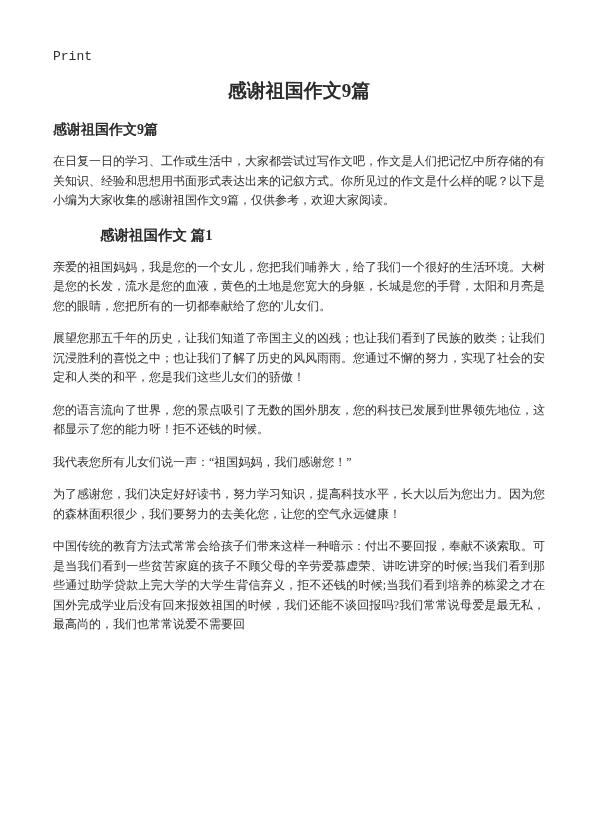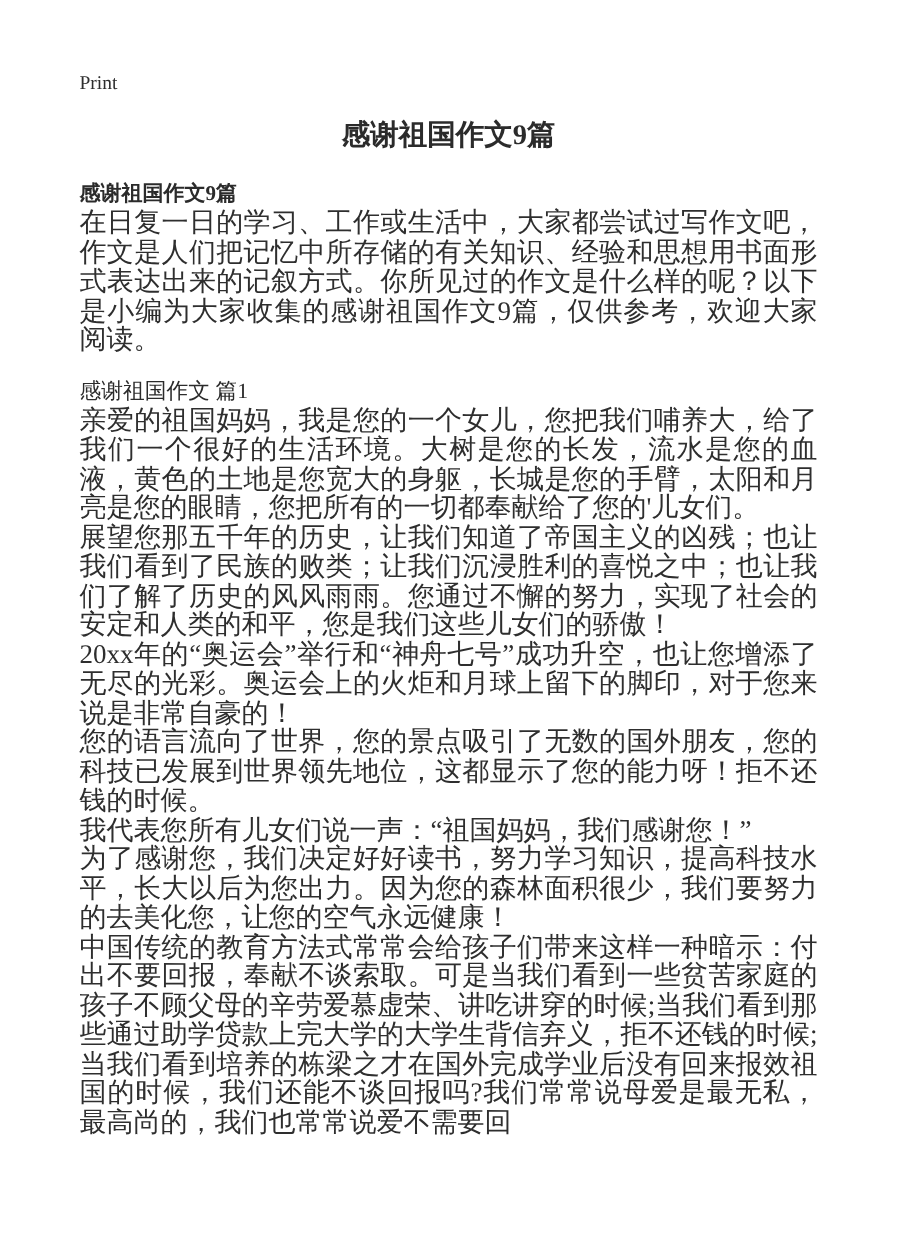--- a/index.html
+++ b/index.html
@@ -15,66 +15,68 @@
   }
   .page {
     padding: 46px 55px 0 53px;
   }
   .print-link {
     display: inline-block;
     font-size: 13px;
     color: #2e2e2e;
     text-decoration: none;
     cursor: pointer;
+    font-family: Liberation Mono, monospace;
   }
   .doc-title {
     font-size: 19px;
     font-weight: bold;
     text-align: center;
     margin-top: 13px;
     line-height: 27px;
     color: #2b2b2b;
   }
   .doc-subtitle {
     font-size: 14px;
     font-weight: bold;
     text-align: left;
     margin-top: 17px;
     line-height: 18px;
     color: #2b2b2b;
   }
   .para {
-    font-size: 18px;
+    font-size: 12px;
     line-height: 19.5px;
     text-align: justify;
+    margin-top: 13px;
     color: #2e2e2e;
   }
   .section-heading {
     font-size: 14.5px;
-    font-weight: normal;
+    font-weight: bold;
     margin-top: 15px;
     line-height: 19px;
     color: #2b2b2b;
+    margin-left: 47px;
   }
 </style>
 </head>
 <body>
 
 <div class="page">
   <a class="print-link">Print</a>
 
   <h1 class="doc-title">感谢祖国作文9篇</h1>
 
   <h2 class="doc-subtitle">感谢祖国作文9篇</h2>
 
   <p class="para">在日复一日的学习、工作或生活中，大家都尝试过写作文吧，作文是人们把记忆中所存储的有关知识、经验和思想用书面形式表达出来的记叙方式。你所见过的作文是什么样的呢？以下是小编为大家收集的感谢祖国作文9篇，仅供参考，欢迎大家阅读。</p>
 
   <div id="sections">
       <h3 class="section-heading">感谢祖国作文 篇1</h3>
       <p class="para">亲爱的祖国妈妈，我是您的一个女儿，您把我们哺养大，给了我们一个很好的生活环境。大树是您的长发，流水是您的血液，黄色的土地是您宽大的身躯，长城是您的手臂，太阳和月亮是您的眼睛，您把所有的一切都奉献给了您的'儿女们。</p>
       <p class="para">展望您那五千年的历史，让我们知道了帝国主义的凶残；也让我们看到了民族的败类；让我们沉浸胜利的喜悦之中；也让我们了解了历史的风风雨雨。您通过不懈的努力，实现了社会的安定和人类的和平，您是我们这些儿女们的骄傲！</p>
-      <p class="para">20xx年的“奥运会”举行和“神舟七号”成功升空，也让您增添了无尽的光彩。奥运会上的火炬和月球上留下的脚印，对于您来说是非常自豪的！</p>
       <p class="para">您的语言流向了世界，您的景点吸引了无数的国外朋友，您的科技已发展到世界领先地位，这都显示了您的能力呀！拒不还钱的时候。</p>
       <p class="para">我代表您所有儿女们说一声：“祖国妈妈，我们感谢您！”</p>
       <p class="para">为了感谢您，我们决定好好读书，努力学习知识，提高科技水平，长大以后为您出力。因为您的森林面积很少，我们要努力的去美化您，让您的空气永远健康！</p>
       <p class="para">中国传统的教育方法式常常会给孩子们带来这样一种暗示：付出不要回报，奉献不谈索取。可是当我们看到一些贫苦家庭的孩子不顾父母的辛劳爱慕虚荣、讲吃讲穿的时候;当我们看到那些通过助学贷款上完大学的大学生背信弃义，拒不还钱的时候;当我们看到培养的栋梁之才在国外完成学业后没有回来报效祖国的时候，我们还能不谈回报吗?我们常常说母爱是最无私，最高尚的，我们也常常说爱不需要回</p>
     </div>
 </div>
 
 </body></html>

